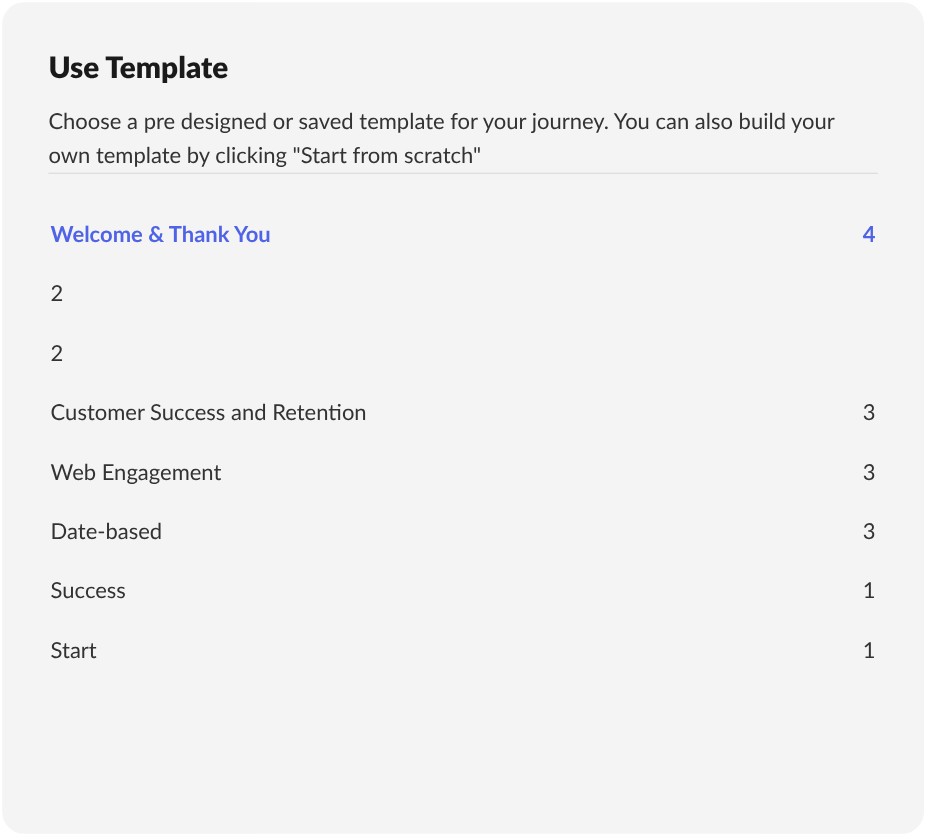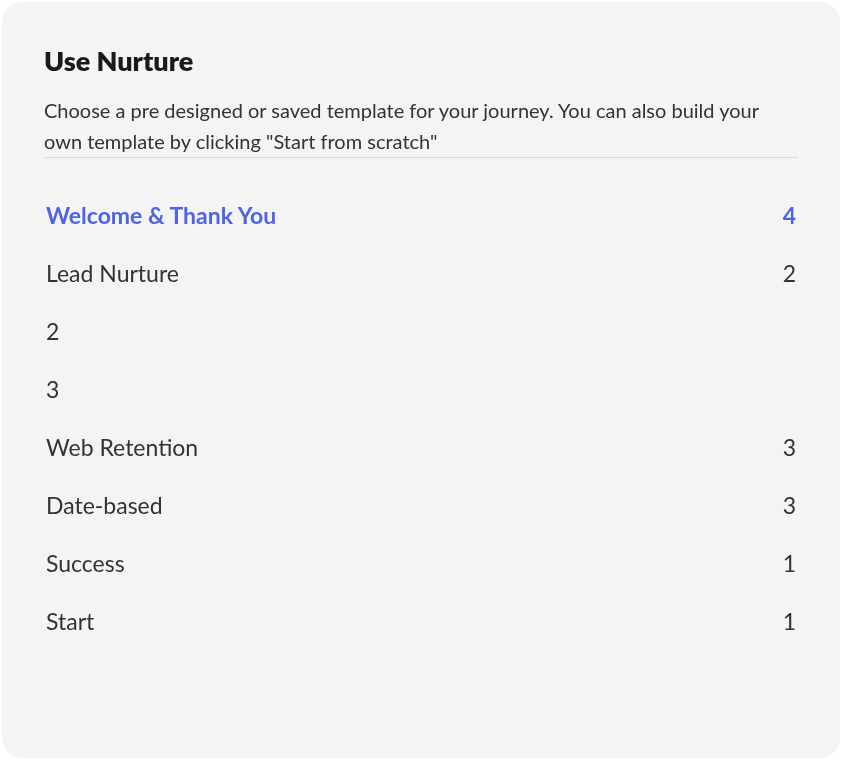--- a/index.html
+++ b/index.html
@@ -41,21 +41,21 @@
     }
     .category-list {
       list-style: none;
     }
     .category-item {
       display: flex;
       justify-content: space-between;
       align-items: center;
       padding: 15px 2px;
       cursor: pointer;
-      font-size: 23px;
+      font-size: 20px;
     }
     .category-item .label {
       color: #333;
       font-weight: 400;
     }
     .category-item .count {
       color: #333;
       font-weight: 400;
     }
     .category-item.active .label {
@@ -64,40 +64,40 @@
     }
     .category-item.active .count {
       color: #4f63e7;
       font-weight: 700;
     }
   </style>
 </head>
 <body>
 
 <div class="panel">
-  <h1 class="page-title">Use Nurture</h1>
+  <h1 class="page-title">Use Template</h1>
   <p class="description">Choose a pre designed or saved template for your journey. You can also build your own template by clicking "Start from scratch"</p>
   <hr class="divider">
   <ul class="category-list">
     <li class="category-item active">
       <span class="label">Welcome &amp; Thank You</span>
       <span class="count">4</span>
     </li>
     <li class="category-item">
-      <span class="label">Lead Nurture</span>
       <span class="count">2</span>
     </li>
     <li class="category-item">
       <span class="count">2</span>
     </li>
     <li class="category-item">
+      <span class="label">Customer Success and Retention</span>
       <span class="count">3</span>
     </li>
     <li class="category-item">
-      <span class="label">Web Retention</span>
+      <span class="label">Web Engagement</span>
       <span class="count">3</span>
     </li>
     <li class="category-item">
       <span class="label">Date-based</span>
       <span class="count">3</span>
     </li>
     <li class="category-item">
       <span class="label">Success</span>
       <span class="count">1</span>
     </li>

